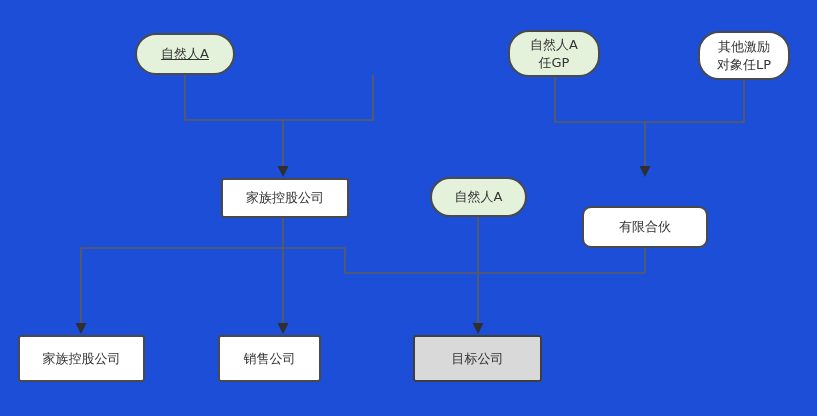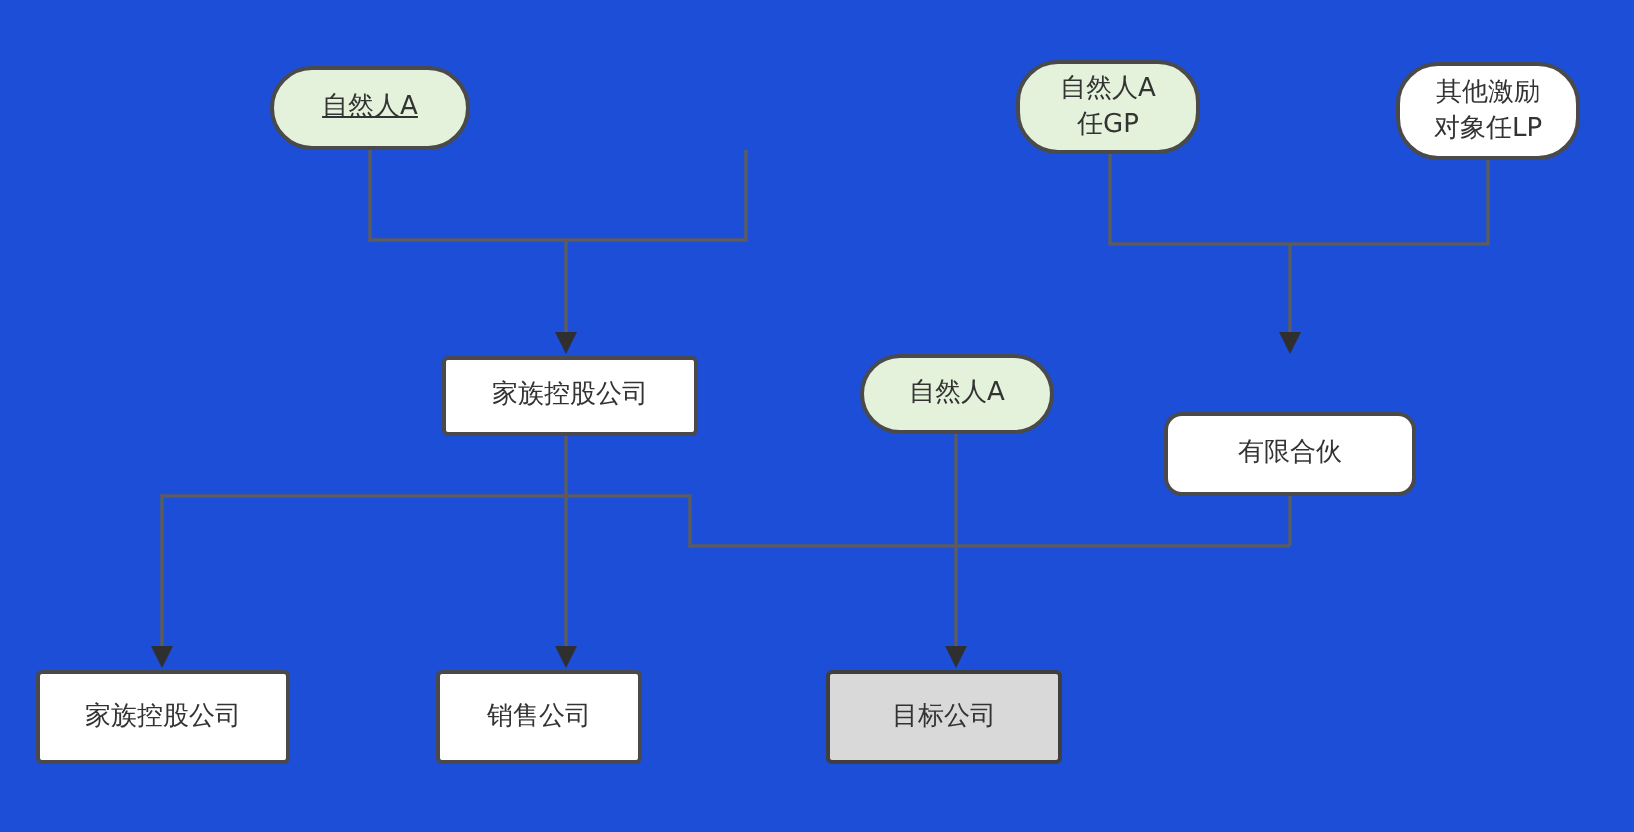--- a/index.html
+++ b/index.html
@@ -25,21 +25,21 @@
   
   #n-natural-a-top{left:135px;top:33px;width:100px;height:42px;}
   #n-natural-b{left:327px;top:33px;width:90px;height:42px;}
   #n-natural-a-gp{left:508px;top:30px;width:92px;height:47px;}
   #n-other-lp{left:698px;top:31px;width:92px;height:49px;}
   #n-family{left:221px;top:178px;width:128px;height:40px;}
   #n-natural-a-mid{left:430px;top:177px;width:97px;height:40px;}
   #n-partnership{left:582px;top:178px;width:126px;height:42px;}
   #n-other-industry{left:18px;top:335px;width:127px;height:47px;}
   #n-sales{left:218px;top:335px;width:103px;height:47px;}
-  #n-target{left:413px;top:335px;width:118px;height:47px;justify-content:center;}
+  #n-target{left:413px;top:335px;width:129px;height:47px;justify-content:center;}
 </style>
 </head>
 <body>
 
 <div class="canvas">
 
   <svg class="wires" viewBox="0 0 817 416" xmlns="http://www.w3.org/2000/svg">
     <g stroke="#5c5c5c" stroke-width="1.7" fill="none">
 
       <path d="M185 75 V120 H373 V75"></path>

